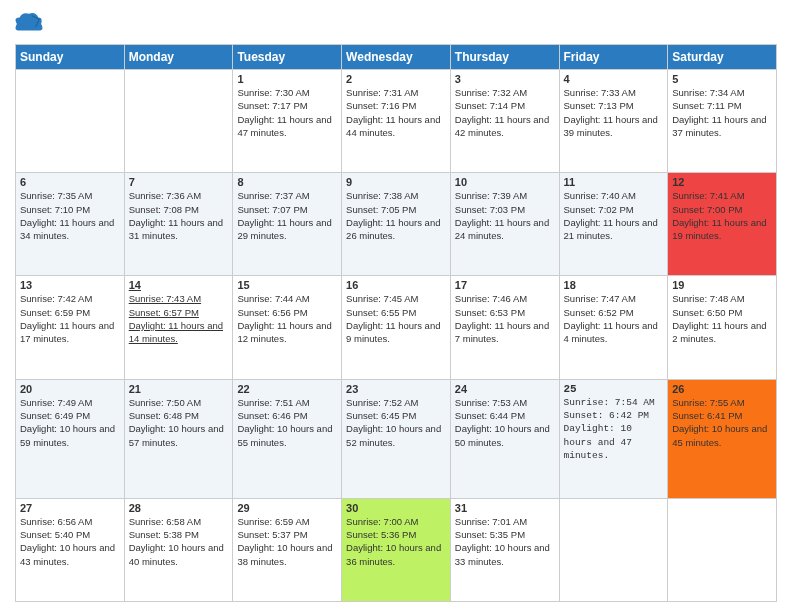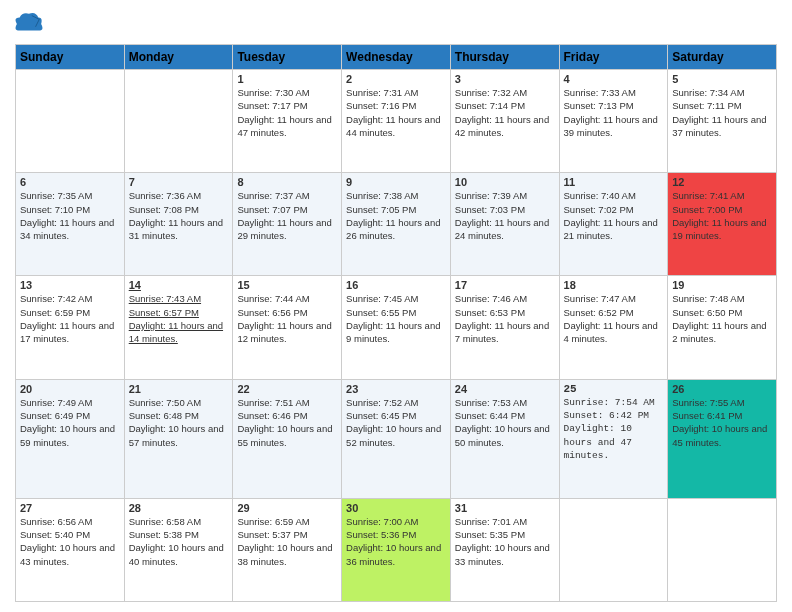--- a/index.html
+++ b/index.html
@@ -50,21 +50,21 @@
       font-size: 14px;
       color: #555;
     }
     .calendar-table {
       width: 100%;
       border-collapse: collapse;
       flex: 1;
     }
     .calendar-table th {
       background-color: #2a7bc0;
-      color: #000000;
+      color: #ffffff;
       font-size: 12px;
       font-weight: bold;
       padding: 5px 4px;
       text-align: left;
       border: 1px solid #ccc;
     }
     .calendar-table td {
       border: 1px solid #ccc;
       vertical-align: top;
       padding: 3px 4px;
@@ -230,21 +230,21 @@
             <div class="day-info">Sunrise: 7:52 AM<br>Sunset: 6:45 PM<br>Daylight: 10 hours and 52 minutes.</div>
           </td>
           <td style="background-color: rgb(240, 245, 250);">
             <span class="day-num">24</span>
             <div class="day-info">Sunrise: 7:53 AM<br>Sunset: 6:44 PM<br>Daylight: 10 hours and 50 minutes.</div>
           </td>
           <td style="background-color: rgb(240, 245, 250); font-family: Liberation Mono, monospace;">
             <span class="day-num">25</span>
             <div class="day-info">Sunrise: 7:54 AM<br>Sunset: 6:42 PM<br>Daylight: 10 hours and 47 minutes.</div>
           </td>
-          <td style="background-color: #14b8a6;">
+          <td style="background-color: #f97316;">
             <span class="day-num">26</span>
             <div class="day-info">Sunrise: 7:55 AM<br>Sunset: 6:41 PM<br>Daylight: 10 hours and 45 minutes.</div>
           </td>
         </tr>
         <tr style="background-color: rgb(255, 255, 255);">
           <td style="background-color: rgb(255, 255, 255);">
             <span class="day-num">27</span>
             <div class="day-info">Sunrise: 6:56 AM<br>Sunset: 5:40 PM<br>Daylight: 10 hours and 43 minutes.</div>
           </td>
           <td style="background-color: rgb(255, 255, 255);">

